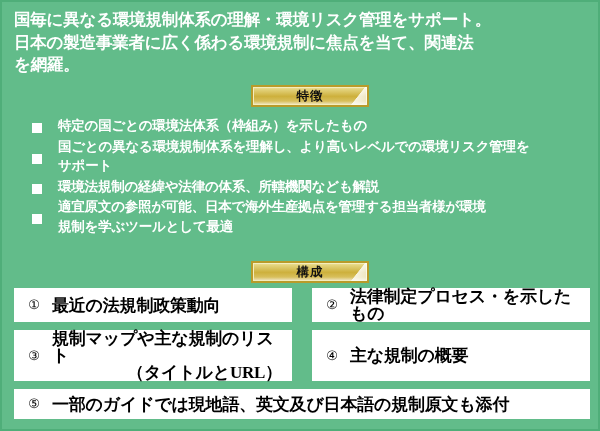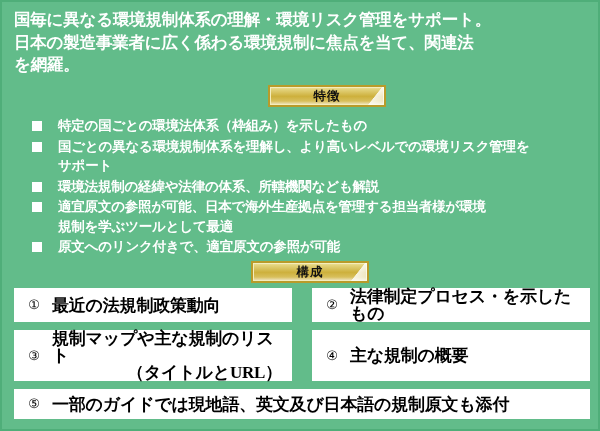--- a/index.html
+++ b/index.html
@@ -63,33 +63,33 @@
     pointer-events: none;
   }
   .banner .label {
     position: relative;
     color: #111111;
     font-size: 12.5px;
     font-weight: bold;
     letter-spacing: 1px;
     z-index: 2;
   }
-  #banner-features { top: 83px; margin-left: 17px; }
+  #banner-features { top: 83px; }
   #banner-structure { top: 259px; text-align: right; }
 
   
   .bullets {
     position: absolute;
     left: 30px;
     top: 114px;
     width: 560px;
   }
   .bullet-row {
     display: flex;
-    align-items: flex-start;
+    align-items: center;
     margin-bottom: 1px;
   }
   .bullet-mark {
     flex: 0 0 auto;
     width: 10px;
     height: 10px;
     background: #ffffff;
     margin-top: 5px;
     margin-right: 16px;
   }
@@ -178,24 +178,20 @@
       <span class="bullet-mark"></span>
       <span class="bullet-text">環境法規制の経緯や法律の体系、所轄機関なども解説</span>
     </div>
 
     <div class="bullet-row">
       <span class="bullet-mark"></span>
       <span class="bullet-text">適宜原文の参照が可能、日本で海外生産拠点を管理する担当者様が環境
 規制を学ぶツールとして最適</span>
     </div>
 
-    <div class="bullet-row">
-      <span class="bullet-mark"></span>
-      <span class="bullet-text">原文へのリンク付きで、適宜原文の参照が可能</span>
-    </div>
 
   </div>
 
   <div class="banner" id="banner-structure">
     <span class="label">構成</span>
     <span class="shine"></span>
   </div>
 
   <div class="structure">
 

